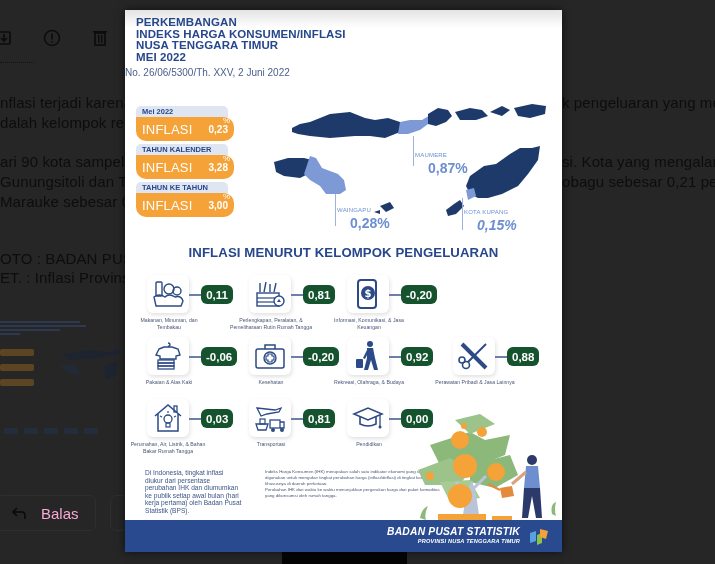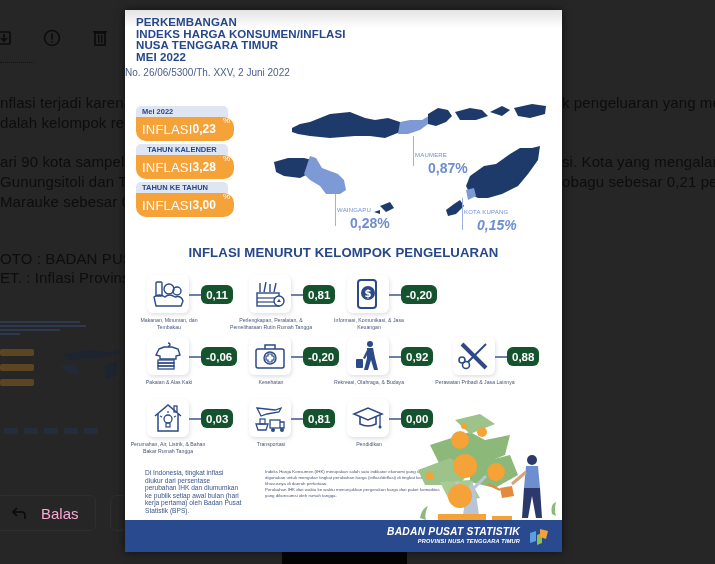--- a/index.html
+++ b/index.html
@@ -30,21 +30,21 @@
     .ig-topfade { position: absolute; left: 0; top: 0; width: 100%; height: 18px; background: linear-gradient(#e4e4e4, #ffffff); }
 
     .ig-title { position: absolute; left: 11px; top: 7px; color: #26478c; font-weight: bold; font-size: 11.5px; line-height: 11.5px; letter-spacing: 0.1px; }
     .ig-title div { white-space: nowrap; }
     .ig-subtitle { position: absolute; left: 0; top: 57px; color: #4a5f8c; font-size: 10px; white-space: nowrap; }
 
     .badge { position: absolute; left: 11px; width: 98px; }
     .badge .badge-label { background: #dfe5f1; color: #26478c; font-weight: bold; font-size: 7.5px; padding: 1px 6px; border-radius: 5px 5px 0 0; width: 92px; height: 11px; line-height: 9px; }
     .badge .badge-body { background: #f5a238; color: #fff; height: 24px; border-radius: 0 10px 10px 10px; display: flex; align-items: center; padding-left: 6px; position: relative; }
     .badge .b-word { font-size: 13px; letter-spacing: 0.2px; }
-    .badge .b-val { font-size: 12px; font-weight: bold; margin-left: 0; }
+    .badge .b-val { font-size: 10px; font-weight: bold; margin-left: 16px; }
     .badge .b-pct { position: absolute; right: 4px; top: -1px; font-size: 8px; }
 
     .map-wrap { position: absolute; left: 145px; top: 80px; width: 290px; height: 140px; }
     .map-label { position: absolute; color: #6d8fd0; font-size: 6px; letter-spacing: 0.2px; white-space: nowrap; }
     .map-value { position: absolute; color: #6d8fd0; font-size: 14px; font-weight: bold; white-space: nowrap; padding-left: 13px; }
     .map-line { position: absolute; width: 1px; background: #9db2df; }
 
     .section-title { position: absolute; left: 0; width: 100%; top: 235px; text-align: center; color: #26478c; font-weight: bold; font-size: 13.2px; letter-spacing: 0.1px; }
 
     .cat { position: absolute; width: 105px; height: 64px; }
@@ -152,21 +152,21 @@
   <div class="ig-subtitle">No. 26/06/5300/Th. XXV, 2 Juni 2022</div>
 
   <div class="badge" style="top:96px;">
     <div class="badge-label">Mei 2022</div>
     <div class="badge-body">
       <span class="b-word">INFLASI</span>
       <span class="b-val">0,23</span>
       <span class="b-pct">%</span>
     </div>
   </div>
-  <div class="badge" style="top:134px;text-align:center;">
+  <div class="badge" style="top:134px;">
     <div class="badge-label">TAHUN KALENDER</div>
     <div class="badge-body">
       <span class="b-word">INFLASI</span>
       <span class="b-val">3,28</span>
       <span class="b-pct">%</span>
     </div>
   </div>
   <div class="badge" style="top:172px;">
     <div class="badge-label">TAHUN KE TAHUN</div>
     <div class="badge-body">

